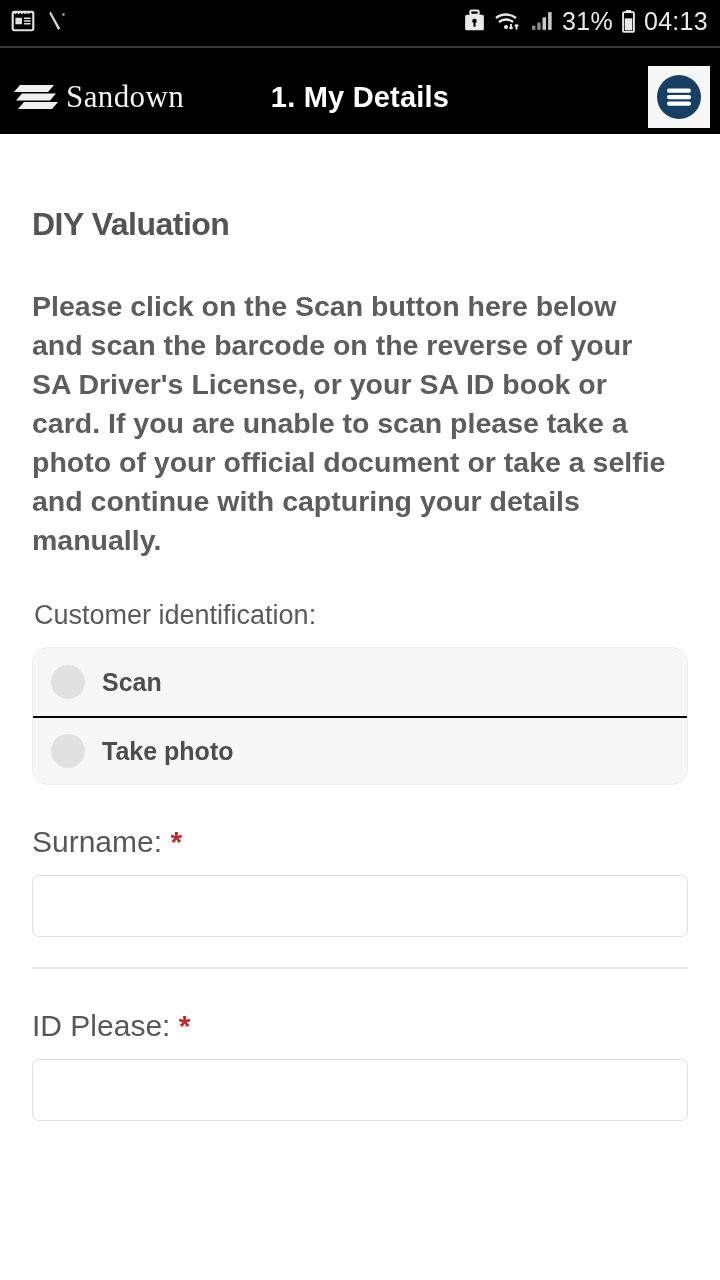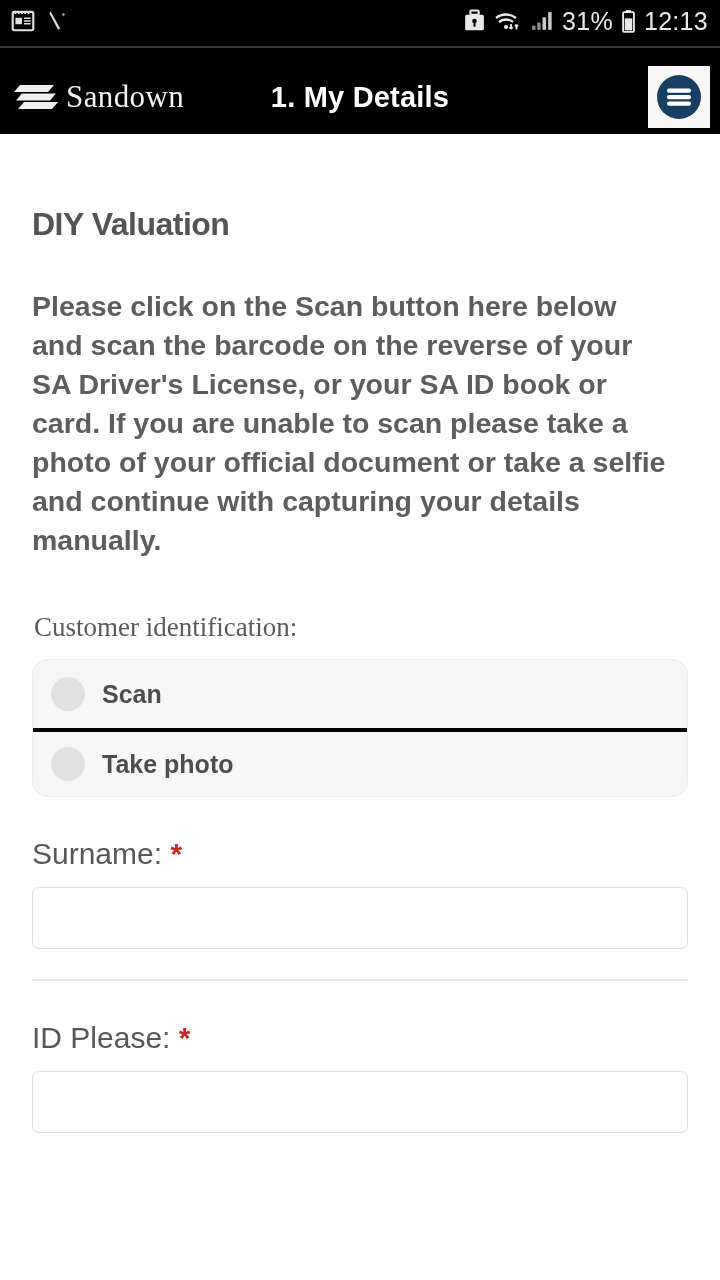--- a/index.html
+++ b/index.html
@@ -46,32 +46,32 @@
   .content { position:absolute; top:134px; left:0; width:720px; bottom:0; background:#fff; }
   .page-title {
     margin:72px 0 0 32px; color:#545454;
     font-size:32px; font-weight:bold; letter-spacing:-0.5px;
   }
   .intro {
     margin:44px 32px 0 32px; color:#5d5d5d;
     font-size:28.5px; font-weight:bold; line-height:39px; max-width:640px;
   }
   .field-label {
-    margin:52px 0 0 34px; color:#5a5a5a; font-size:27px; font-weight:400;font-family:Liberation Serif, serif;
+    margin:40px 0 0 34px; color:#5a5a5a; font-size:27px; font-weight:400;
   }
   .req { color:#c62828; font-weight:bold; }
 
   .radio-card {
     margin:16px 32px 0 32px; background:#f7f7f7;
     border:1px solid #ededed; border-radius:16px; overflow:hidden;
   }
   .radio-row {
     height:68px; display:flex; align-items:center; padding-left:18px; gap:17px;
   }
-  .radio-row + .radio-row { border-top:4px solid #000000; }
+  .radio-row + .radio-row { border-top:2px solid #000000; }
   .radio-dot { width:34px; height:34px; border-radius:50%; background:#e1e1e1; flex:none; }
   .radio-label { color:#4d4d4d; font-size:25px; font-weight:bold; }
 
   .form-label {
     margin:40px 0 0 32px; color:#575757; font-size:30px; font-weight:400;
   }
   .text-input {
     display:block; margin:16px 32px 0 32px; width:656px; height:62px;
     background:#fff; border:1px solid #dedede; border-radius:7px;
     font-family:"Liberation Sans", sans-serif; font-size:26px;
@@ -139,21 +139,21 @@
         <path d="M7 20h3.2v-7H7z" fill="#8d8d8d"></path>
         <path d="M12 20h3.4V8H12z" fill="#c9c9c9"></path>
         <path d="M17.4 20h3.4V3h-3.4z" fill="#c9c9c9"></path>
       </svg>
       <span class="status-text">31%</span>
       <svg class="si" width="17" height="25" viewBox="0 0 14 24">
         <rect x="4.5" y="1" width="5" height="2" fill="#e9e9e9"></rect>
         <rect x="1.8" y="3" width="10.4" height="19" rx="1.2" fill="none" stroke="#e9e9e9" stroke-width="1.8"></rect>
         <rect x="3.4" y="9" width="7.2" height="11.5" fill="#e9e9e9"></rect>
       </svg>
-      <span class="status-text">12:13</span>
+      <span class="status-text">04:13</span>
     </div>
   </div>
 
   <div class="app-bar">
     <div class="brand">
       <svg width="46" height="34" viewBox="0 0 46 34">
         <path d="M6 5 H40 L34 12 H0 Z" fill="#f0f0f0"></path>
         <path d="M8 13.5 H42 L36 20.5 H2 Z" fill="#f0f0f0"></path>
         <path d="M10 22 H44 L38 29 H4 Z" fill="#f0f0f0"></path>
       </svg>

